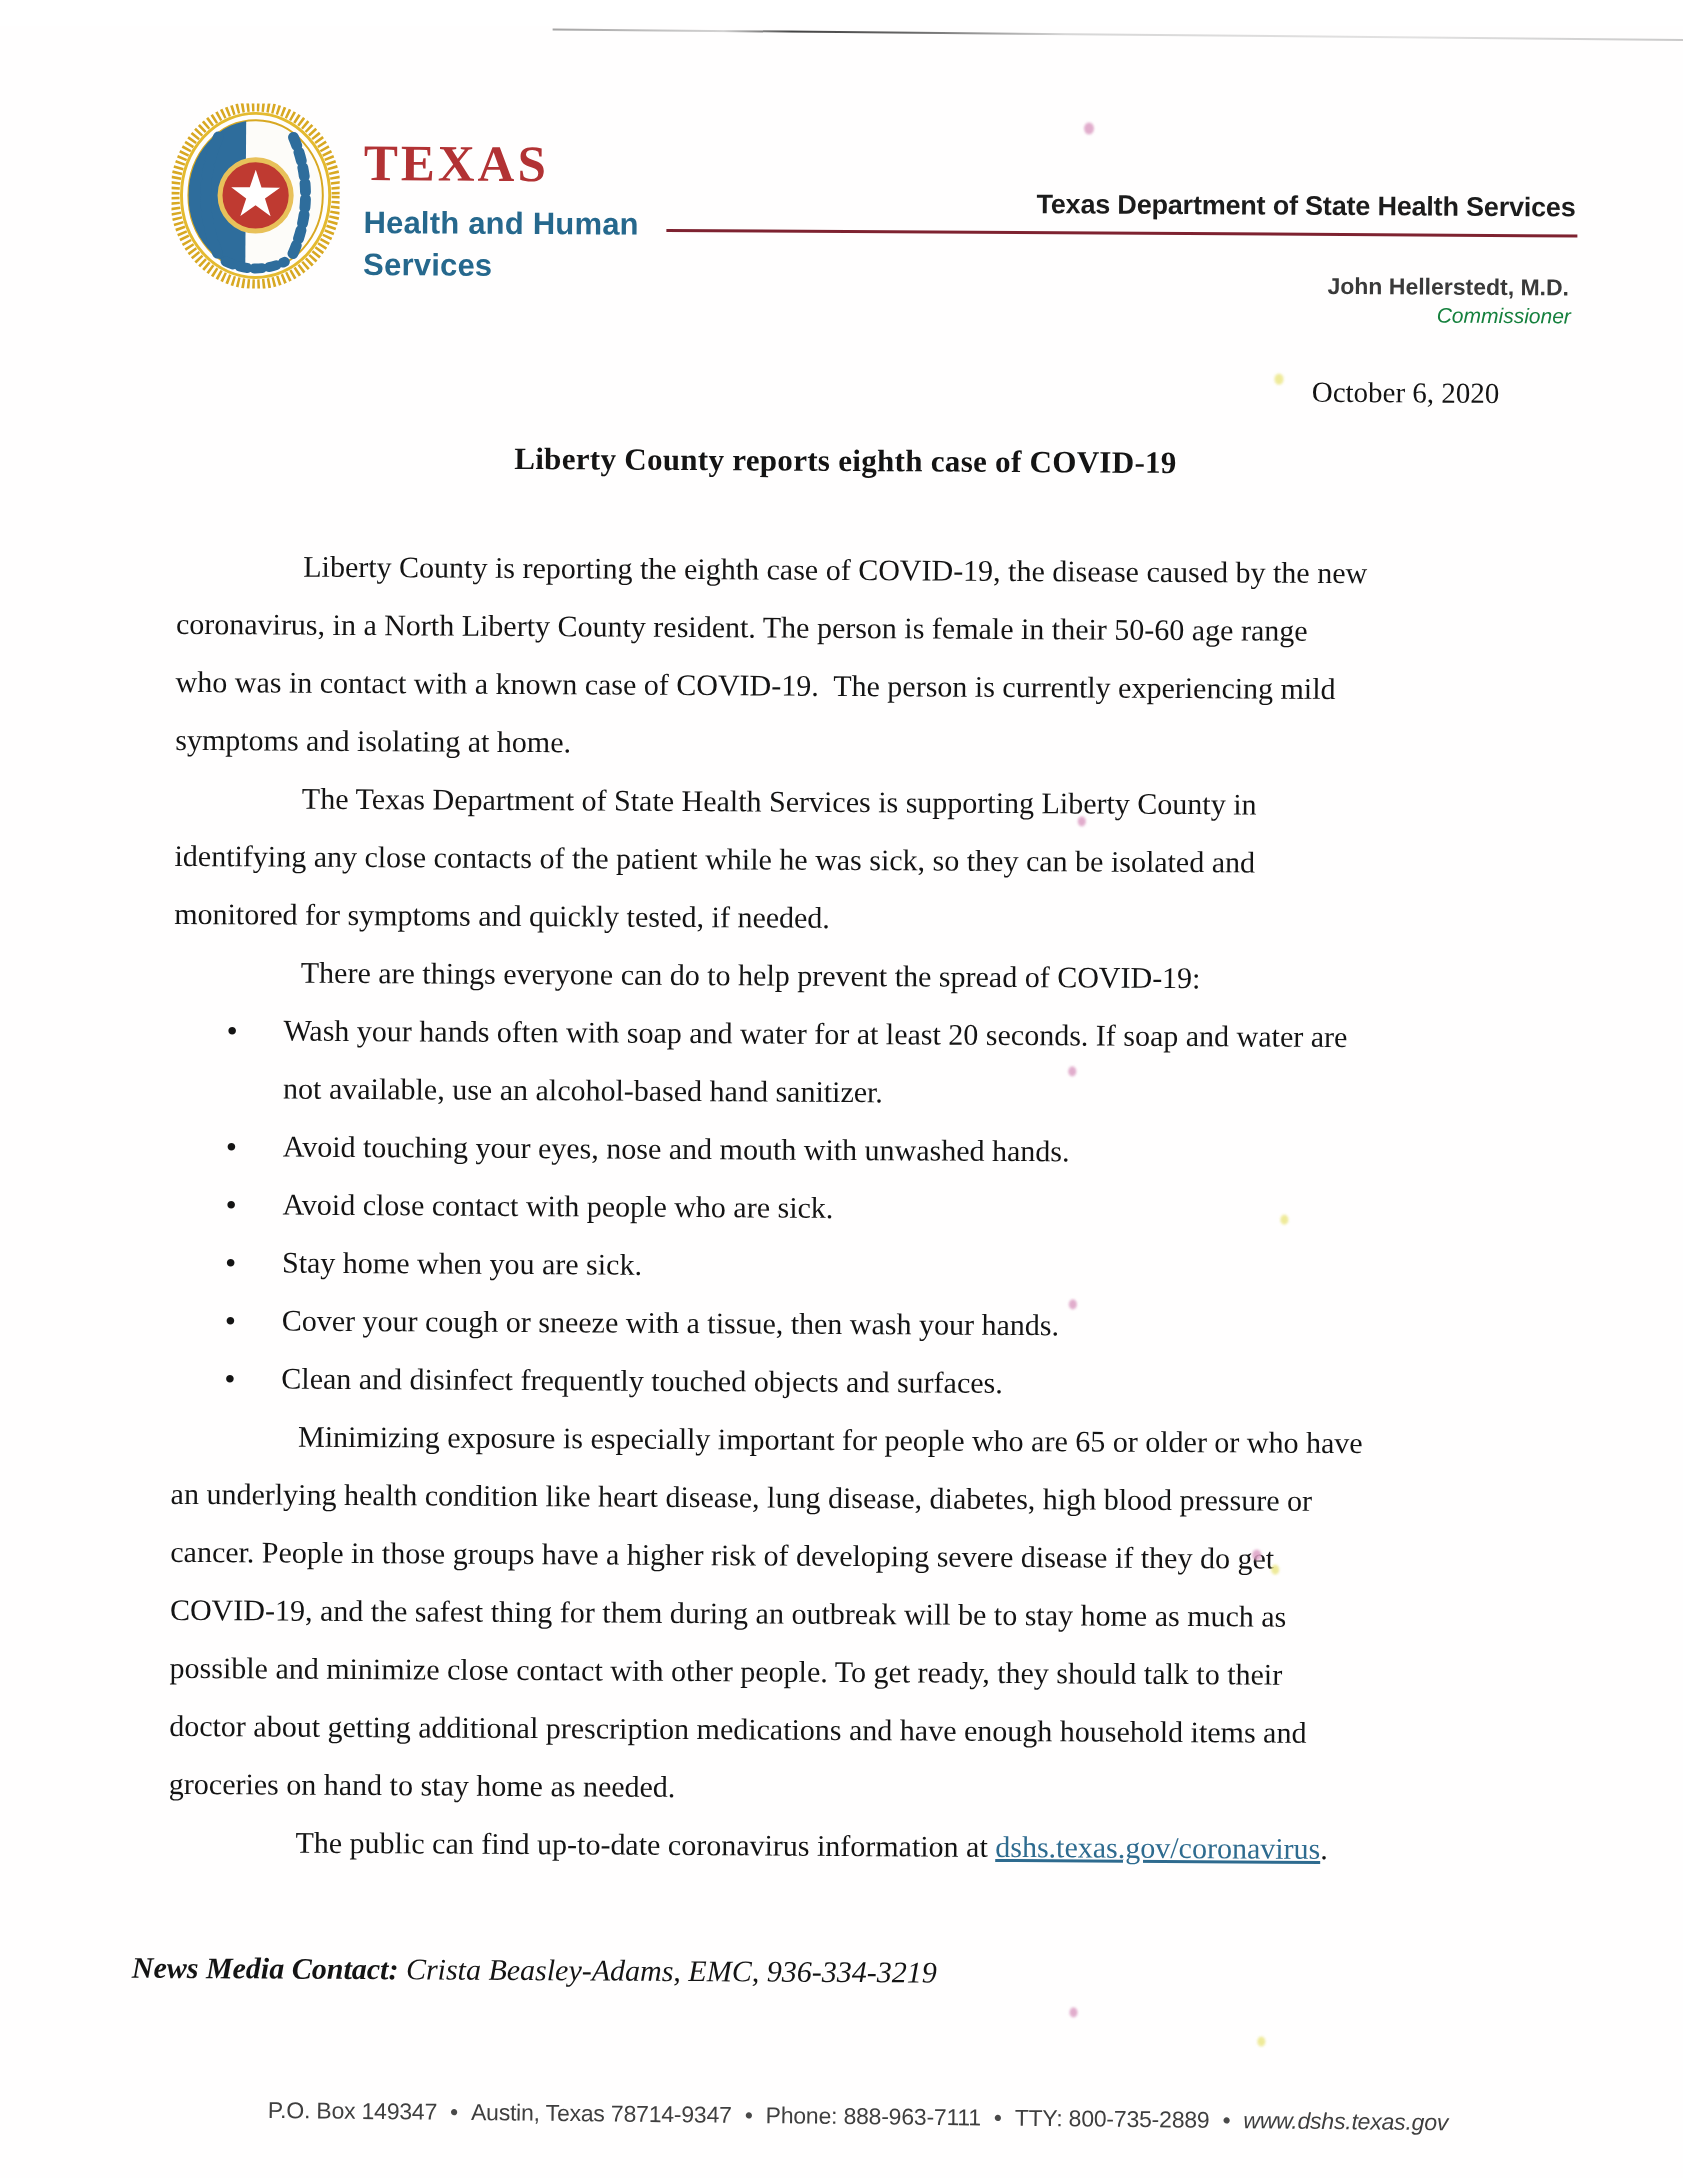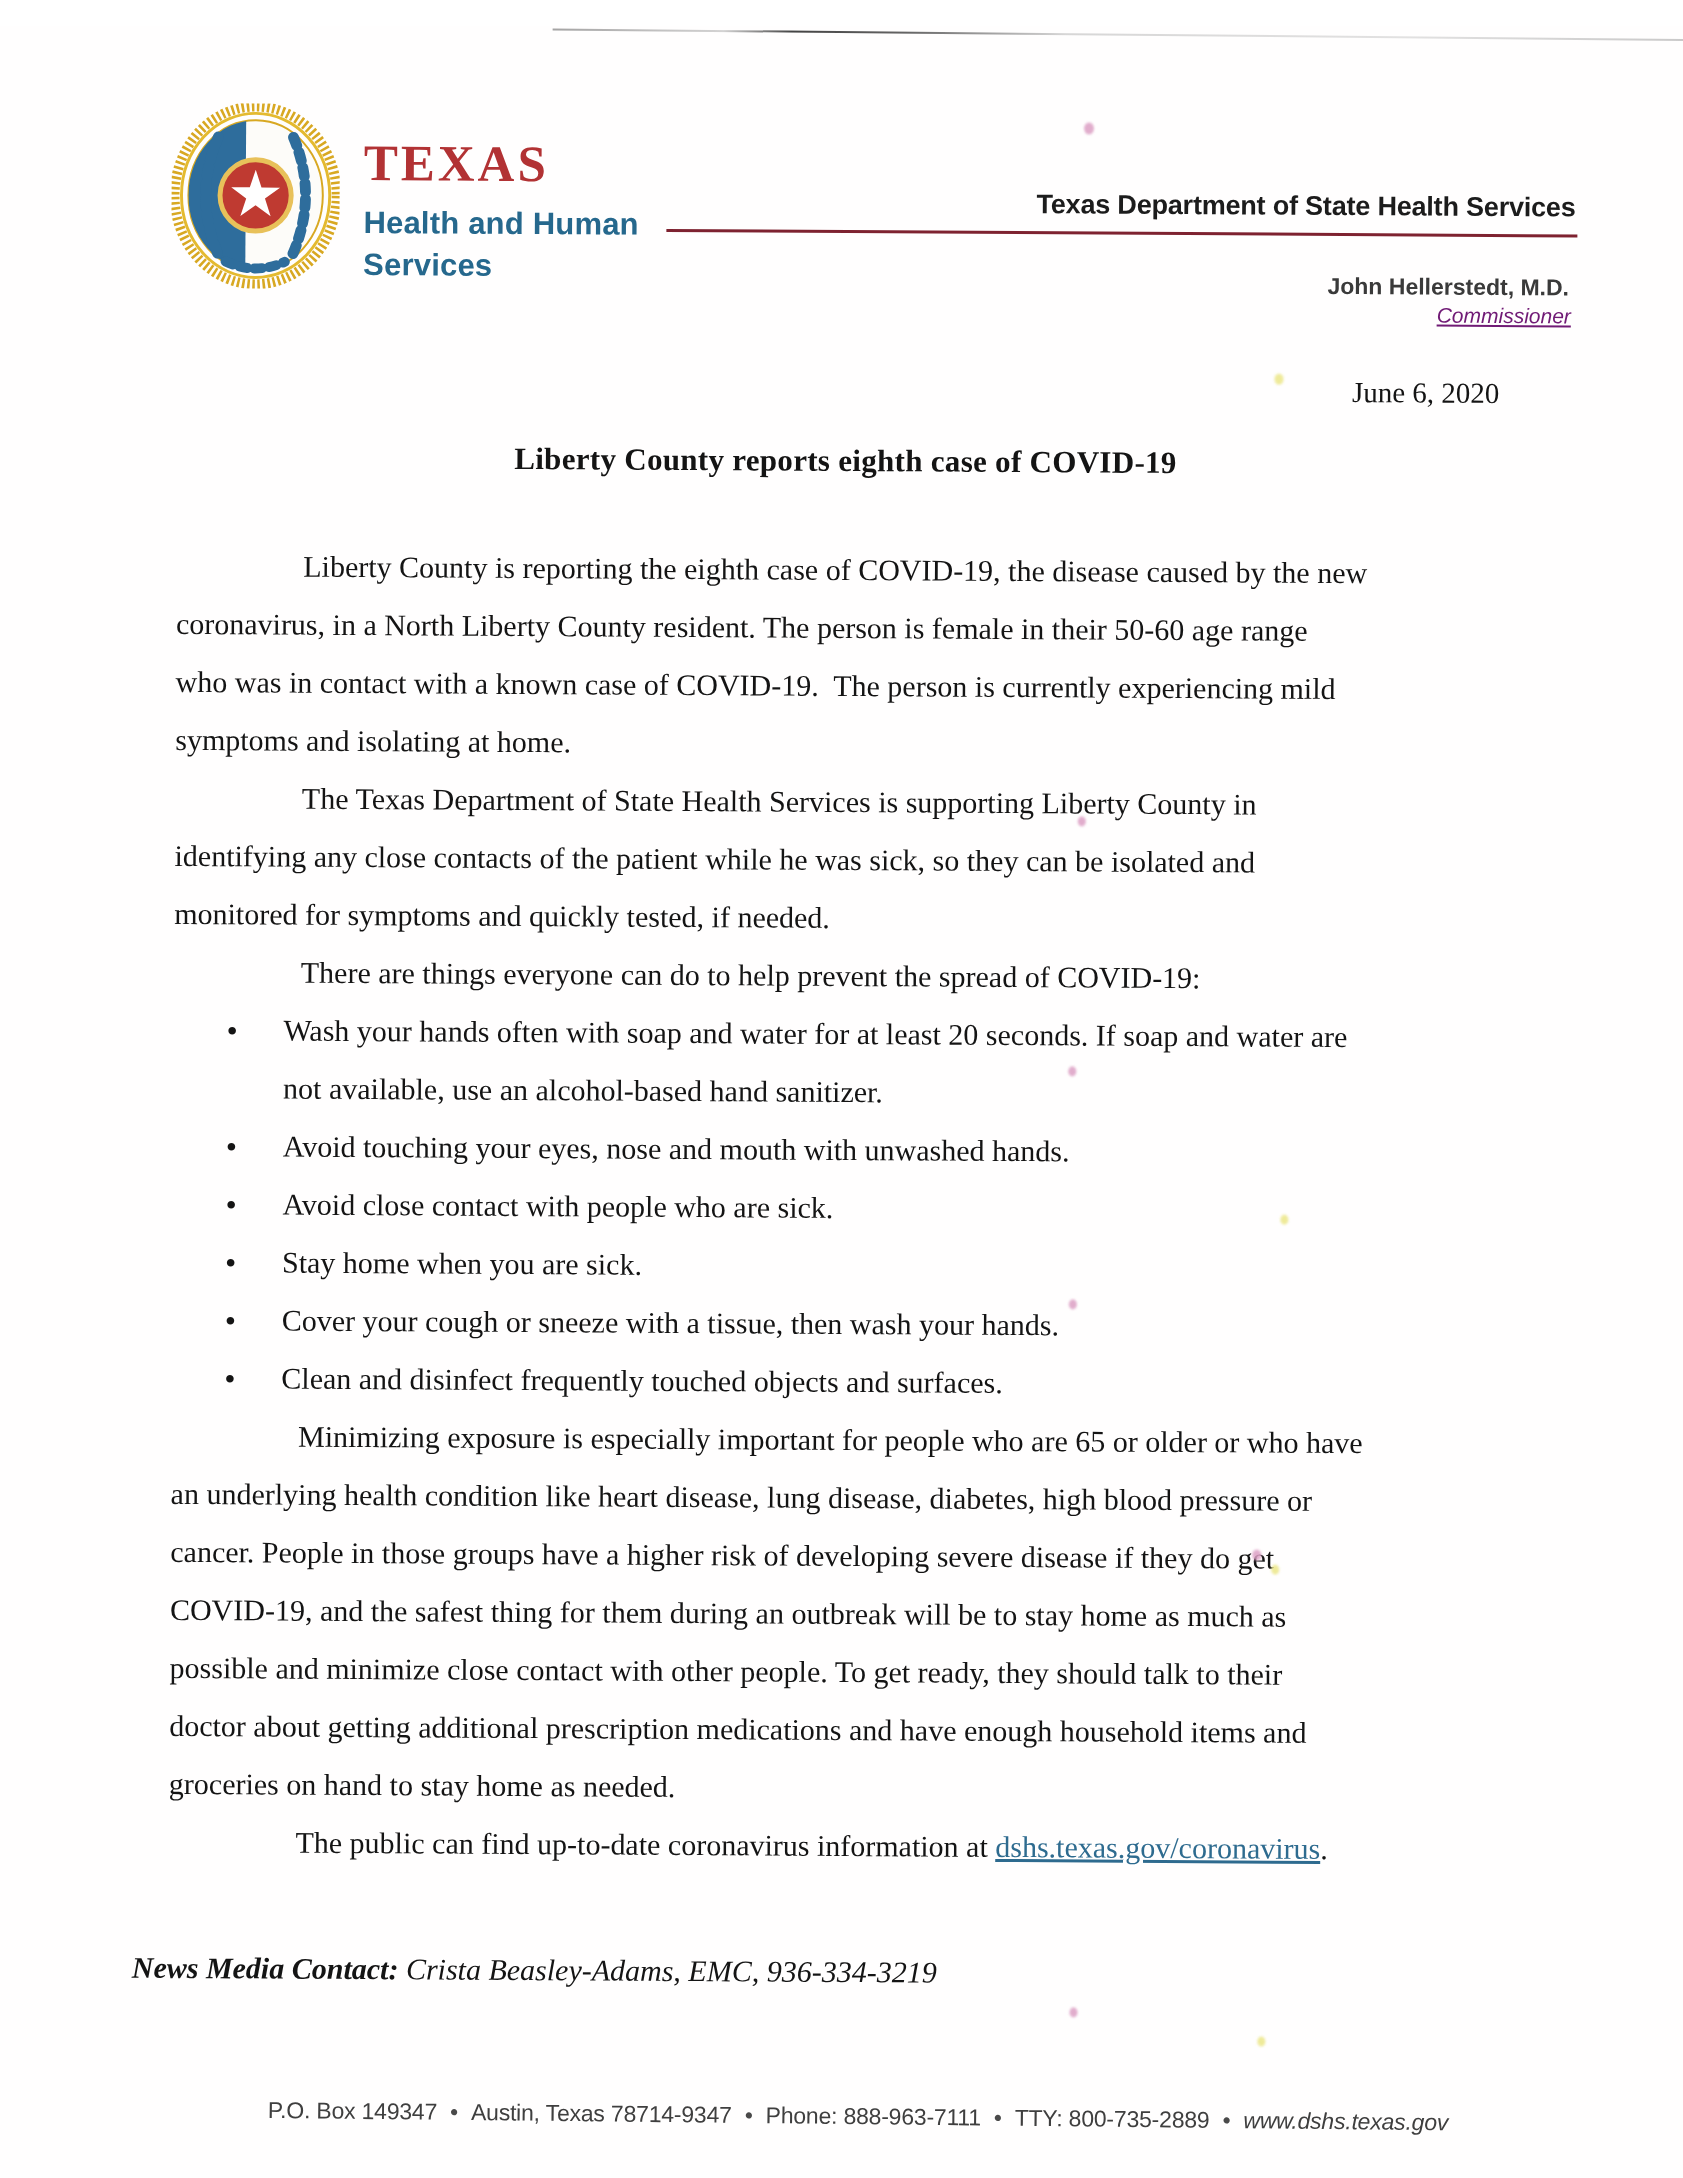--- a/index.html
+++ b/index.html
@@ -24,21 +24,21 @@
   .logo-l1{position:absolute;left:358px;top:182px;font-size:31px;font-weight:bold;
     font-family:"Liberation Sans",sans-serif;letter-spacing:0.2px;}
   .logo-l2{position:absolute;left:358px;top:224px;font-size:31px;font-weight:bold;
     font-family:Liberation Sans, sans-serif;letter-spacing:0.2px;}
   .agency{position:absolute;right:113px;top:162px;font-size:27px;font-weight:bold;
     font-family:"Liberation Sans",sans-serif;color:#1c1c1c;letter-spacing:-0.2px;}
   .rule{position:absolute;left:661px;right:111px;top:204px;height:3px;}
   .commish-name{position:absolute;right:119px;top:244px;font-size:23px;font-weight:bold;
     font-family:"Liberation Sans",sans-serif;color:#3a3a3a;}
   .commish-title{position:absolute;right:117px;top:274px;font-size:21px;font-style:italic;
-    color:#701a75;font-family:"Liberation Sans",sans-serif;text-decoration:underline;}
+    color:#15803d;font-family:"Liberation Sans",sans-serif;}
   
   .date{position:absolute;right:188px;top:347px;font-size:29px;white-space:pre;}
   .title{position:absolute;left:0;top:417px;width:1683px;text-align:center;
     font-size:31px;font-weight:bold;letter-spacing:0.3px;white-space:pre;}
   .body{position:absolute;left:173px;top:515px;width:1406px;}
   .line{position:relative;height:58px;line-height:58px;font-size:30px;white-space:pre;}
   .line.indent{padding-left:127px;}
   .line.bullet,.line.bcont{padding-left:110px;}
   .line.bullet::before{content:"\2022";position:absolute;left:53px;top:0;
     font-size:32px;line-height:58px;}
@@ -80,21 +80,21 @@
 
     <div class="logo-texas" style="color:#b23234">TEXAS</div>
     <div class="logo-l1" style="color:#26688d">Health and Human</div>
     <div class="logo-l2" style="color:#26688d">Services</div>
 
     <div class="agency">Texas Department of State Health Services</div>
     <div class="rule" style="background:#7e2230"></div>
     <div class="commish-name">John Hellerstedt, M.D.</div>
     <div class="commish-title">Commissioner</div>
 
-    <div class="date">June 6, 2020</div>
+    <div class="date">October 6, 2020</div>
     <div class="title">Liberty County reports eighth case of COVID-19</div>
 
     <div class="body">
       <div class="line indent">Liberty County is reporting the eighth case of COVID-19, the disease caused by the new</div>
       <div class="line">coronavirus, in a North Liberty County resident. The person is female in their 50-60 age range</div>
       <div class="line">who was in contact with a known case of COVID-19.  The person is currently experiencing mild</div>
       <div class="line">symptoms and isolating at home.</div>
       <div class="line indent">The Texas Department of State Health Services is supporting Liberty County in</div>
       <div class="line">identifying any close contacts of the patient while he was sick, so they can be isolated and</div>
       <div class="line">monitored for symptoms and quickly tested, if needed.</div>

